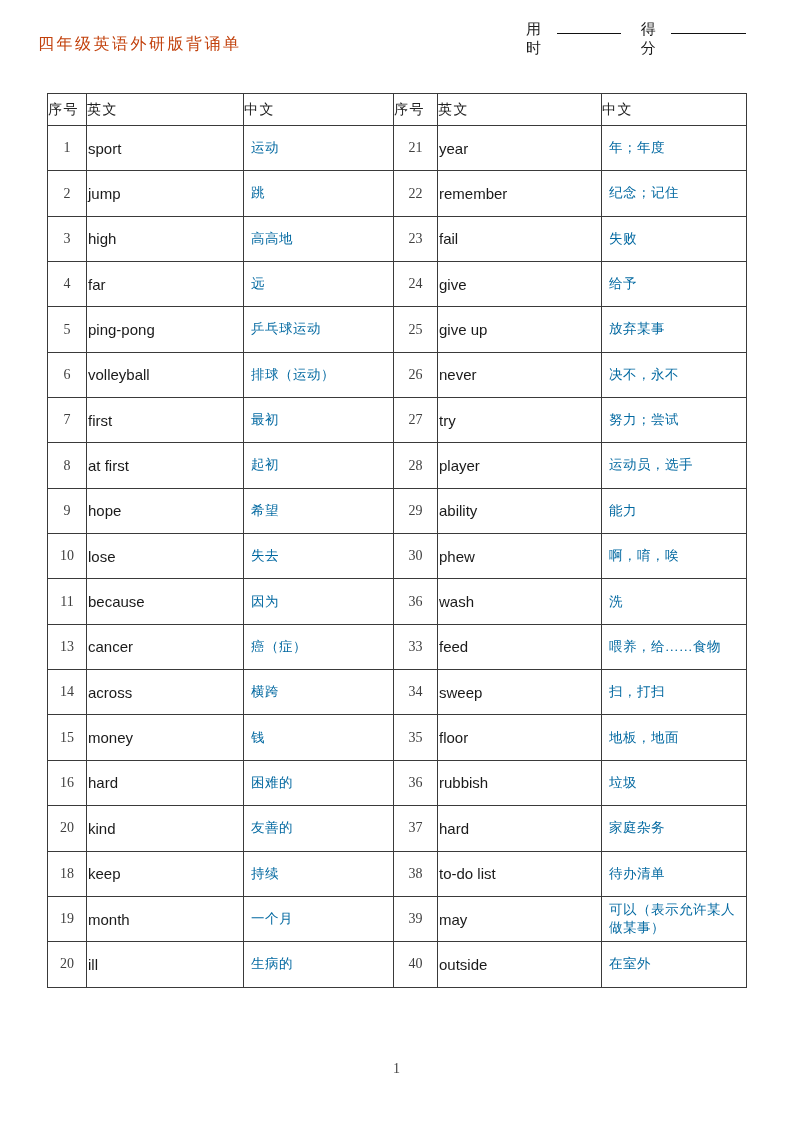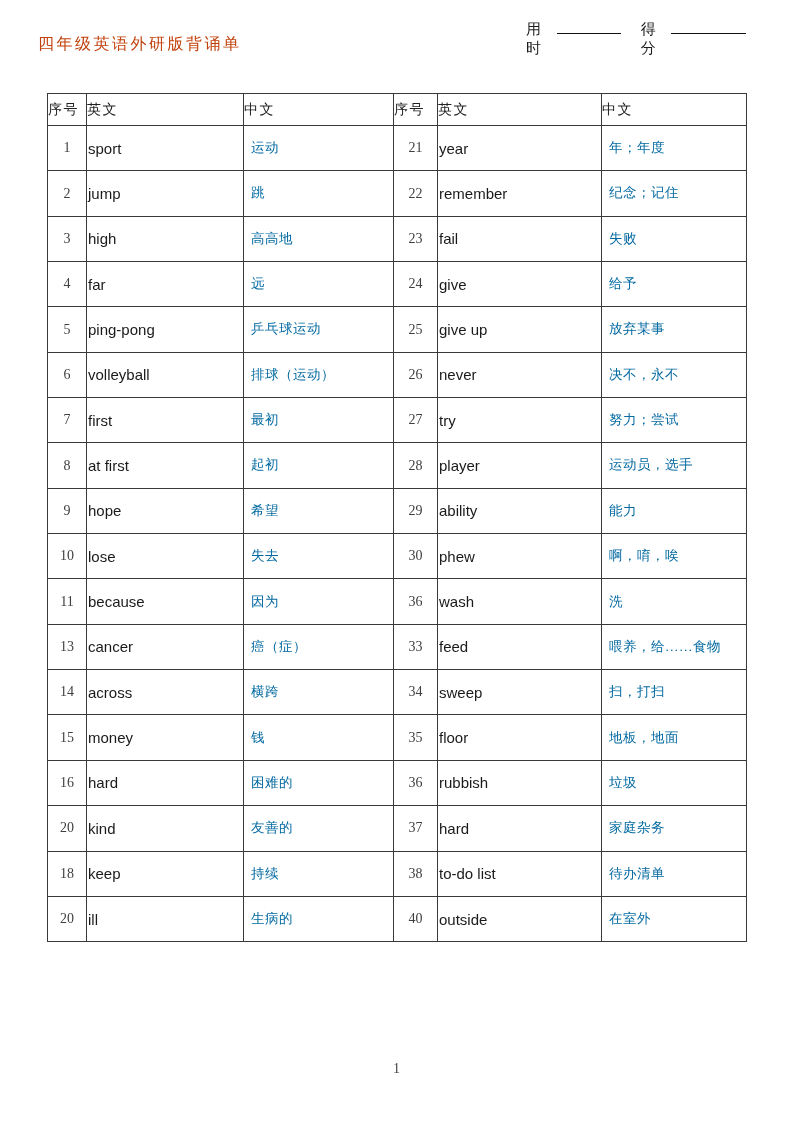--- a/index.html
+++ b/index.html
@@ -257,20 +257,28 @@
       </tr>
       <tr>
         <td class="no">18</td>
         <td class="en">keep</td>
         <td class="zh">持续</td>
         <td class="no">38</td>
         <td class="en">to-do list</td>
         <td class="zh">待办清单</td>
       </tr>
       <tr>
+        <td class="no">19</td>
+        <td class="en">month</td>
+        <td class="zh">一个月</td>
+        <td class="no">39</td>
+        <td class="en">may</td>
+        <td class="zh">可以（表示允许某人做某事）</td>
+      </tr>
+      <tr>
         <td class="no">20</td>
         <td class="en">ill</td>
         <td class="zh">生病的</td>
         <td class="no">40</td>
         <td class="en">outside</td>
         <td class="zh">在室外</td>
       </tr>
     </tbody>
 </table>
 

